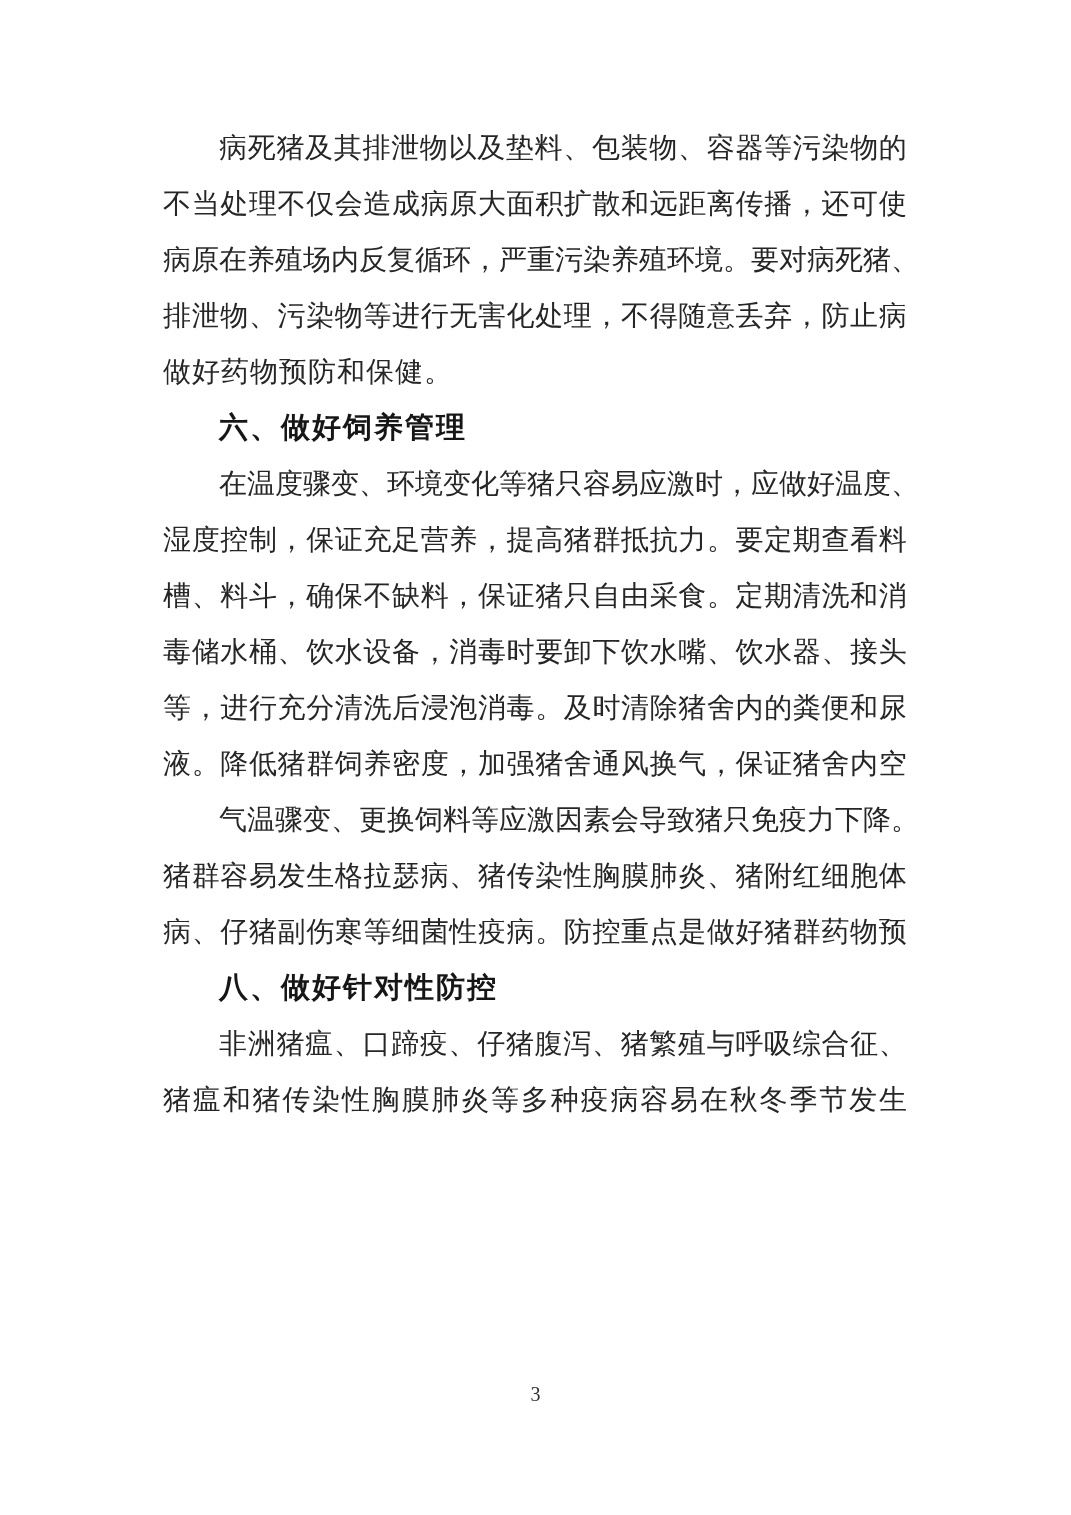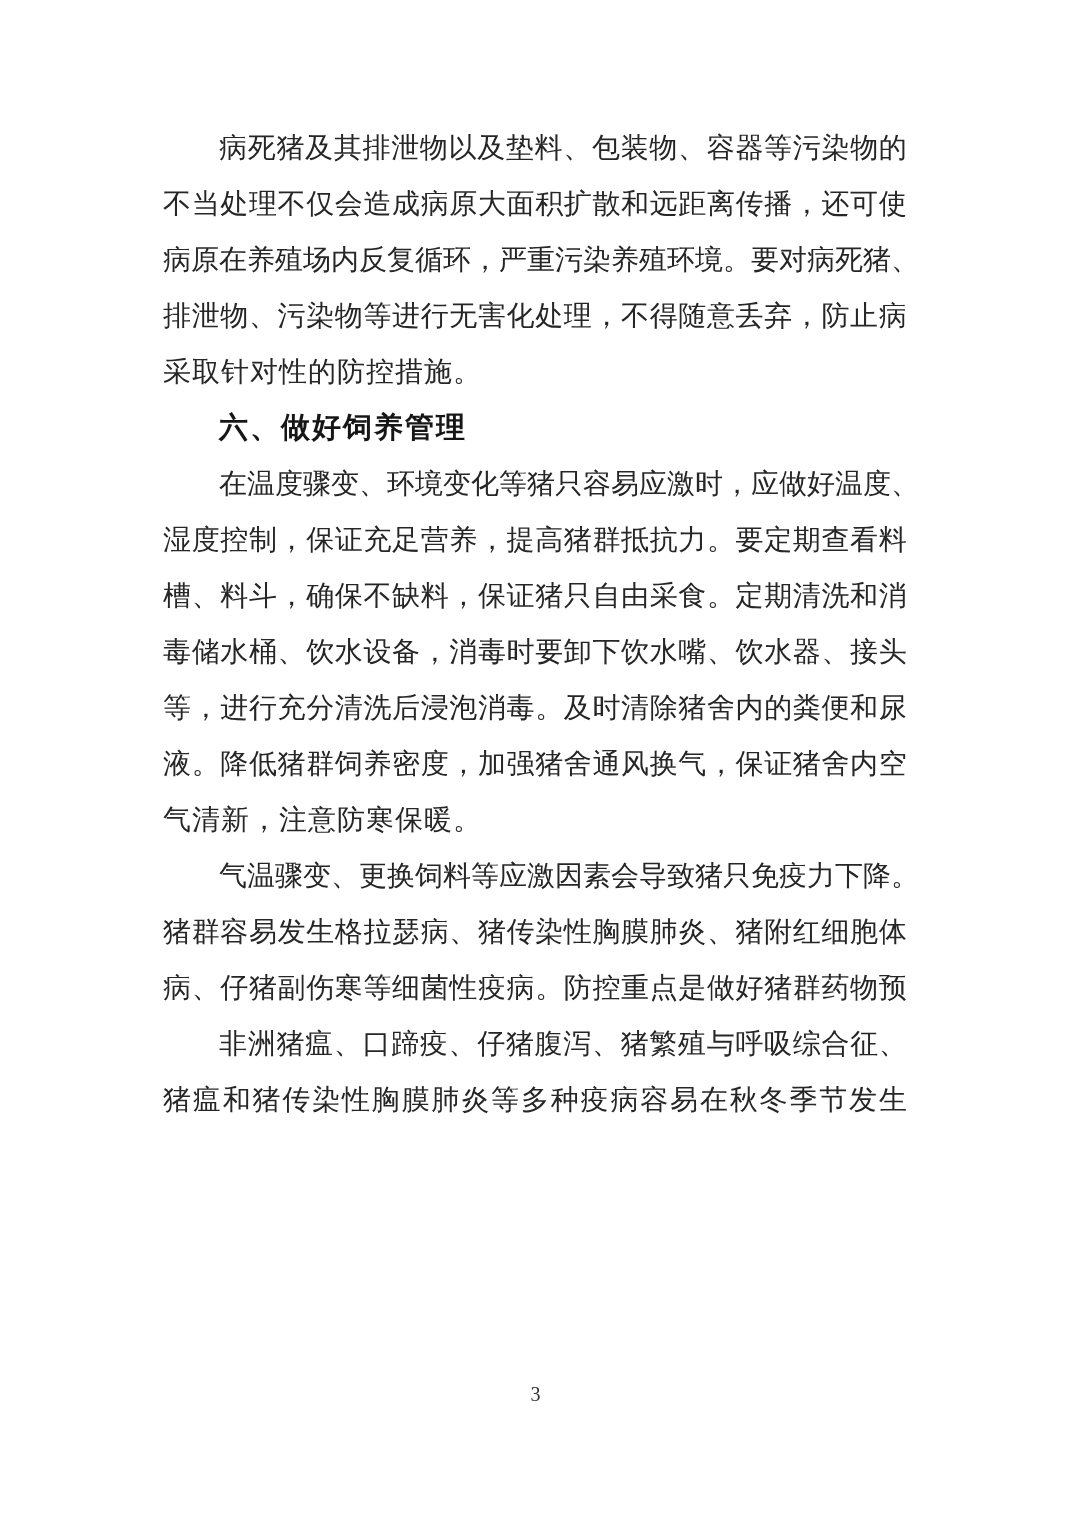--- a/index.html
+++ b/index.html
@@ -58,36 +58,36 @@
 </head>
 <body>
 
 <div class="page">
   <div class="text-block">
       <div class="paragraph">
         <div class="line firstline"><span>病</span><span>死</span><span>猪</span><span>及</span><span>其</span><span>排</span><span>泄</span><span>物</span><span>以</span><span>及</span><span>垫</span><span>料</span><span>、</span><span>包</span><span>装</span><span>物</span><span>、</span><span>容</span><span>器</span><span>等</span><span>污</span><span>染</span><span>物</span><span>的</span></div>
         <div class="line"><span>不</span><span>当</span><span>处</span><span>理</span><span>不</span><span>仅</span><span>会</span><span>造</span><span>成</span><span>病</span><span>原</span><span>大</span><span>面</span><span>积</span><span>扩</span><span>散</span><span>和</span><span>远</span><span>距</span><span>离</span><span>传</span><span>播</span><span>，</span><span>还</span><span>可</span><span>使</span></div>
         <div class="line"><span>病</span><span>原</span><span>在</span><span>养</span><span>殖</span><span>场</span><span>内</span><span>反</span><span>复</span><span>循</span><span>环</span><span>，</span><span>严</span><span>重</span><span>污</span><span>染</span><span>养</span><span>殖</span><span>环</span><span>境</span><span>。</span><span>要</span><span>对</span><span>病</span><span>死</span><span>猪</span><span>、</span></div>
         <div class="line"><span>排</span><span>泄</span><span>物</span><span>、</span><span>污</span><span>染</span><span>物</span><span>等</span><span>进</span><span>行</span><span>无</span><span>害</span><span>化</span><span>处</span><span>理</span><span>，</span><span>不</span><span>得</span><span>随</span><span>意</span><span>丢</span><span>弃</span><span>，</span><span>防</span><span>止</span><span>病</span></div>
-        <div class="line lastline">采取针对性的防控措施。</div>
+        <div class="line lastline">做好药物预防和保健。</div>
       </div>
       <div class="heading">六、做好饲养管理</div>
       <div class="paragraph">
         <div class="line firstline"><span>在</span><span>温</span><span>度</span><span>骤</span><span>变</span><span>、</span><span>环</span><span>境</span><span>变</span><span>化</span><span>等</span><span>猪</span><span>只</span><span>容</span><span>易</span><span>应</span><span>激</span><span>时</span><span>，</span><span>应</span><span>做</span><span>好</span><span>温</span><span>度</span><span>、</span></div>
         <div class="line"><span>湿</span><span>度</span><span>控</span><span>制</span><span>，</span><span>保</span><span>证</span><span>充</span><span>足</span><span>营</span><span>养</span><span>，</span><span>提</span><span>高</span><span>猪</span><span>群</span><span>抵</span><span>抗</span><span>力</span><span>。</span><span>要</span><span>定</span><span>期</span><span>查</span><span>看</span><span>料</span></div>
         <div class="line"><span>槽</span><span>、</span><span>料</span><span>斗</span><span>，</span><span>确</span><span>保</span><span>不</span><span>缺</span><span>料</span><span>，</span><span>保</span><span>证</span><span>猪</span><span>只</span><span>自</span><span>由</span><span>采</span><span>食</span><span>。</span><span>定</span><span>期</span><span>清</span><span>洗</span><span>和</span><span>消</span></div>
         <div class="line"><span>毒</span><span>储</span><span>水</span><span>桶</span><span>、</span><span>饮</span><span>水</span><span>设</span><span>备</span><span>，</span><span>消</span><span>毒</span><span>时</span><span>要</span><span>卸</span><span>下</span><span>饮</span><span>水</span><span>嘴</span><span>、</span><span>饮</span><span>水</span><span>器</span><span>、</span><span>接</span><span>头</span></div>
         <div class="line"><span>等</span><span>，</span><span>进</span><span>行</span><span>充</span><span>分</span><span>清</span><span>洗</span><span>后</span><span>浸</span><span>泡</span><span>消</span><span>毒</span><span>。</span><span>及</span><span>时</span><span>清</span><span>除</span><span>猪</span><span>舍</span><span>内</span><span>的</span><span>粪</span><span>便</span><span>和</span><span>尿</span></div>
         <div class="line"><span>液</span><span>。</span><span>降</span><span>低</span><span>猪</span><span>群</span><span>饲</span><span>养</span><span>密</span><span>度</span><span>，</span><span>加</span><span>强</span><span>猪</span><span>舍</span><span>通</span><span>风</span><span>换</span><span>气</span><span>，</span><span>保</span><span>证</span><span>猪</span><span>舍</span><span>内</span><span>空</span></div>
-        <div class="line lastline">气清新，注意防寒保暖。</div>
       </div>
       <div class="paragraph">
         <div class="line firstline"><span>气</span><span>温</span><span>骤</span><span>变</span><span>、</span><span>更</span><span>换</span><span>饲</span><span>料</span><span>等</span><span>应</span><span>激</span><span>因</span><span>素</span><span>会</span><span>导</span><span>致</span><span>猪</span><span>只</span><span>免</span><span>疫</span><span>力</span><span>下</span><span>降</span><span>。</span></div>
         <div class="line"><span>猪</span><span>群</span><span>容</span><span>易</span><span>发</span><span>生</span><span>格</span><span>拉</span><span>瑟</span><span>病</span><span>、</span><span>猪</span><span>传</span><span>染</span><span>性</span><span>胸</span><span>膜</span><span>肺</span><span>炎</span><span>、</span><span>猪</span><span>附</span><span>红</span><span>细</span><span>胞</span><span>体</span></div>
         <div class="line"><span>病</span><span>、</span><span>仔</span><span>猪</span><span>副</span><span>伤</span><span>寒</span><span>等</span><span>细</span><span>菌</span><span>性</span><span>疫</span><span>病</span><span>。</span><span>防</span><span>控</span><span>重</span><span>点</span><span>是</span><span>做</span><span>好</span><span>猪</span><span>群</span><span>药</span><span>物</span><span>预</span></div>
       </div>
+      <div class="heading">八、做好针对性防控</div>
       <div class="paragraph">
         <div class="line firstline"><span>非</span><span>洲</span><span>猪</span><span>瘟</span><span>、</span><span>口</span><span>蹄</span><span>疫</span><span>、</span><span>仔</span><span>猪</span><span>腹</span><span>泻</span><span>、</span><span>猪</span><span>繁</span><span>殖</span><span>与</span><span>呼</span><span>吸</span><span>综</span><span>合</span><span>征</span><span>、</span></div>
         <div class="line"><span>猪</span><span>瘟</span><span>和</span><span>猪</span><span>传</span><span>染</span><span>性</span><span>胸</span><span>膜</span><span>肺</span><span>炎</span><span>等</span><span>多</span><span>种</span><span>疫</span><span>病</span><span>容</span><span>易</span><span>在</span><span>秋</span><span>冬</span><span>季</span><span>节</span><span>发</span><span>生</span></div>
       </div>
     </div>
   <div class="page-number">3</div>
 </div>
 
 </body></html>

